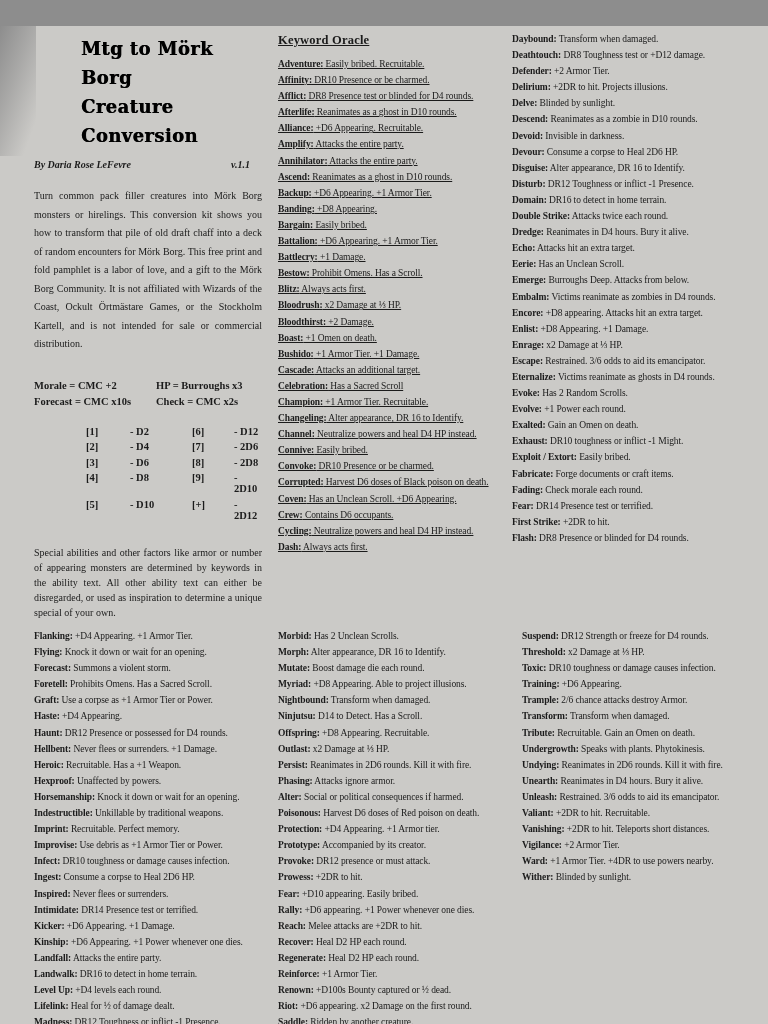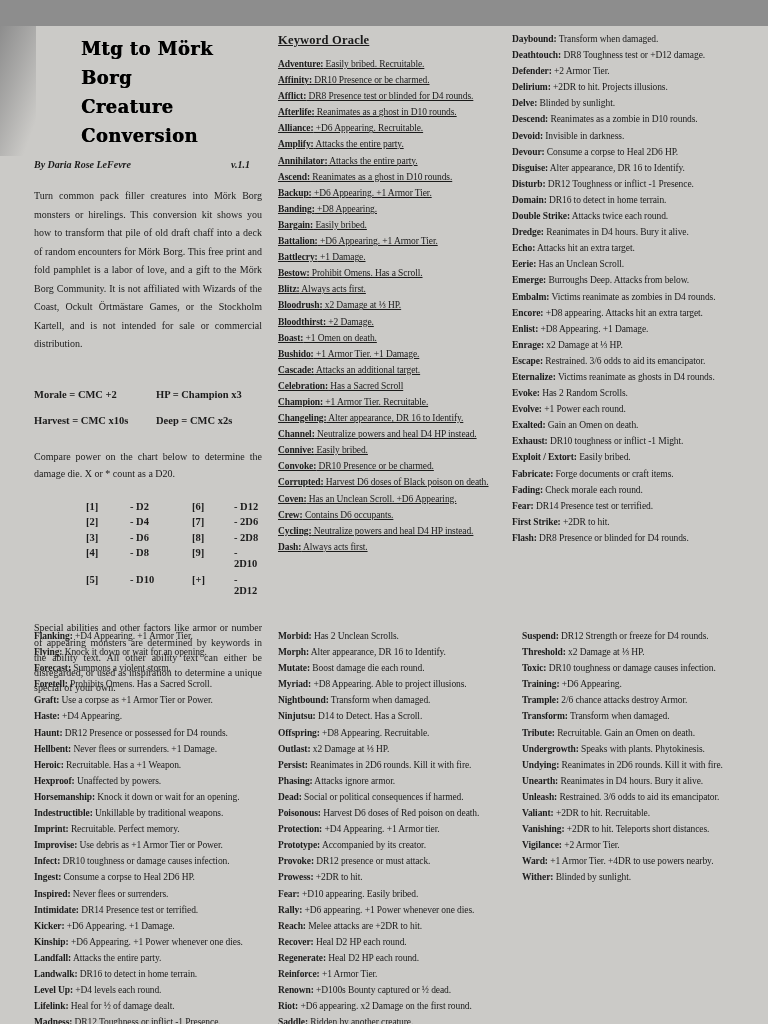--- a/index.html
+++ b/index.html
@@ -22,21 +22,21 @@
     font-size:18px;line-height:29px;letter-spacing:.4px;color:#000000;
     text-shadow:.4px 0 0 #101010;
     padding-left:44px;
   }
   .byline-row{display:flex;justify-content:space-between;width:216px;margin-top:9px;
     font-size:10px;font-style:italic;}
   .byline{font-weight:bold;}
   .version{font-weight:bold;}
   .para{font-size:10px;line-height:18.5px;text-align:justify;margin:0;}
   #intro-para{margin-top:17px;}
-  .stats{margin-top:35px;display:grid;grid-template-columns:122px 1fr;row-gap:15px;
+  .stats{margin-top:26px;display:grid;grid-template-columns:122px 1fr;row-gap:5px;
     font-size:10.5px;font-weight:bold;}
   #compare-para{margin-top:22px;line-height:17px;}
   .dice{margin:19px 0 0 52px;display:grid;grid-template-columns:44px 62px 42px auto;
     row-gap:4.5px;font-size:10.5px;font-weight:bold;}
   #special-para{margin-top:24px;line-height:15px;}
   
   #col-top-middle{left:278px;top:33px;width:228px;text-decoration:underline;}
   #col-top-right{left:512px;top:31px;width:234px;}
   #col-bottom-left{left:34px;top:628px;width:230px;}
   #col-bottom-middle{left:278px;top:628px;width:230px;}
@@ -57,25 +57,24 @@
     <span style="display:block">Mtg to Mörk Borg</span>
     <span style="display:block">Creature Conversion</span>
   </h1>
   <div class="byline-row">
     <span class="byline">By Daria Rose LeFevre</span>
     <span class="version">v.1.1</span>
   </div>
   <p class="para" id="intro-para">Turn common pack filler creatures into Mörk Borg monsters or hirelings. This conversion kit shows you how to transform that pile of old draft chaff into a deck of random encounters for Mörk Borg. This free print and fold pamphlet is a labor of love, and a gift to the Mörk Borg Community. It is not affiliated with Wizards of the Coast, Ockult Örtmästare Games, or the Stockholm Kartell, and is not intended for sale or commercial distribution.</p>
   <div class="stats">
     <span>Morale = CMC +2</span>
-    <span>HP = Champion x3</span>
-    <span>Harvest = CMC x10s</span>
-    <span>Deep = CMC x2s</span>
+    <span>HP = Burroughs x3</span>
+    <span>Forecast = CMC x10s</span>
+    <span>Check = CMC x2s</span>
   </div>
-  <p class="para" id="compare-para">Compare power on the chart below to determine the damage die. X or * count as a D20.</p>
   <div class="dice">
       <span>[1]</span>
       <span>- D2</span>
       <span>[6]</span>
       <span>- D12</span>
       <span>[2]</span>
       <span>- D4</span>
       <span>[7]</span>
       <span>- 2D6</span>
       <span>[3]</span>
@@ -203,21 +202,21 @@
       <div class="kw-entry"><span class="kw-key">Morbid:</span> Has 2 Unclean Scrolls.</div>
       <div class="kw-entry"><span class="kw-key">Morph:</span> Alter appearance, DR 16 to Identify.</div>
       <div class="kw-entry"><span class="kw-key">Mutate:</span> Boost damage die each round.</div>
       <div class="kw-entry"><span class="kw-key">Myriad:</span> +D8 Appearing. Able to project illusions.</div>
       <div class="kw-entry"><span class="kw-key">Nightbound:</span> Transform when damaged.</div>
       <div class="kw-entry"><span class="kw-key">Ninjutsu:</span> D14 to Detect. Has a Scroll.</div>
       <div class="kw-entry"><span class="kw-key">Offspring:</span> +D8 Appearing. Recruitable.</div>
       <div class="kw-entry"><span class="kw-key">Outlast:</span> x2 Damage at ⅓ HP.</div>
       <div class="kw-entry"><span class="kw-key">Persist:</span> Reanimates in 2D6 rounds. Kill it with fire.</div>
       <div class="kw-entry"><span class="kw-key">Phasing:</span> Attacks ignore armor.</div>
-      <div class="kw-entry"><span class="kw-key">Dead:</span> Social or political consequences if harmed.</div>
+      <div class="kw-entry"><span class="kw-key">Alter:</span> Social or political consequences if harmed.</div>
       <div class="kw-entry"><span class="kw-key">Poisonous:</span> Harvest D6 doses of Red poison on death.</div>
       <div class="kw-entry"><span class="kw-key">Protection:</span> +D4 Appearing. +1 Armor tier.</div>
       <div class="kw-entry"><span class="kw-key">Prototype:</span> Accompanied by its creator.</div>
       <div class="kw-entry"><span class="kw-key">Provoke:</span> DR12 presence or must attack.</div>
       <div class="kw-entry"><span class="kw-key">Prowess:</span> +2DR to hit.</div>
       <div class="kw-entry"><span class="kw-key">Fear:</span> +D10 appearing. Easily bribed.</div>
       <div class="kw-entry"><span class="kw-key">Rally:</span> +D6 appearing. +1 Power whenever one dies.</div>
       <div class="kw-entry"><span class="kw-key">Reach:</span> Melee attacks are +2DR to hit.</div>
       <div class="kw-entry"><span class="kw-key">Recover:</span> Heal D2 HP each round.</div>
       <div class="kw-entry"><span class="kw-key">Regenerate:</span> Heal D2 HP each round.</div>

